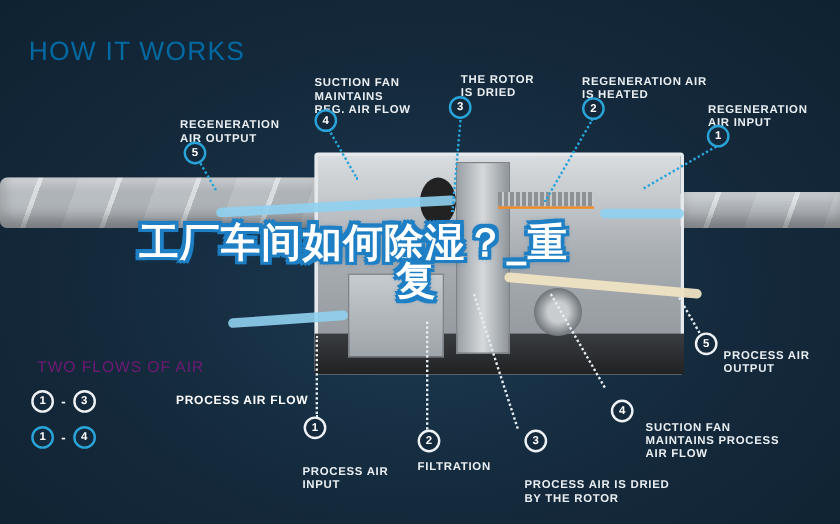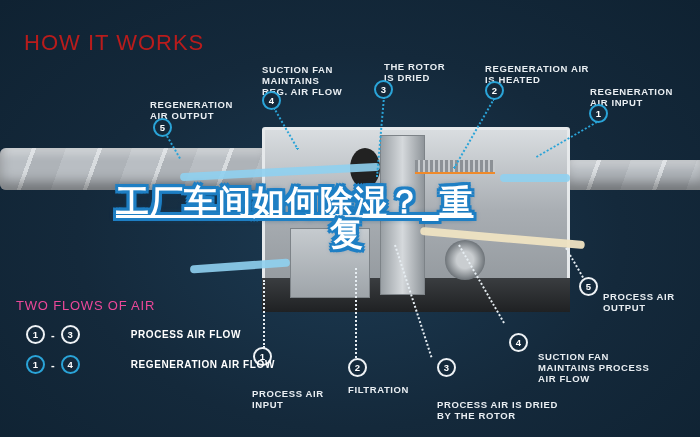--- a/index.html
+++ b/index.html
@@ -6,37 +6,37 @@
   html, body { width: 700px; height: 437px; overflow: hidden; }
   body {
     position: relative;
     background: radial-gradient(ellipse at 50% 55%, #1c3a52 0%, #14293b 55%, #0f2232 100%);
     font-family: "Liberation Sans", "DejaVu Sans", sans-serif;
     color: #ffffff;
   }
   .abs { position: absolute; }
   .title {
     left: 24px; top: 30px;
-    font-size: 22px; letter-spacing: 1px; font-weight: 400; color: #b91c1c;
+    font-size: 22px; letter-spacing: 1px; font-weight: 400; color: #0369a1;
   }
   .lbl {
     font-size: 9.5px; font-weight: 700; letter-spacing: 0.6px; line-height: 11px;
     color: #e9eef2; text-transform: uppercase; white-space: pre-line; margin-top: 10px;
   }
   .num {
     width: 19px; height: 19px; border-radius: 50%;
     border: 2px solid #2aa4d8; background: #14293b;
     font-size: 9.5px; font-weight: 700; color: #fff;
     display: flex; align-items: center; justify-content: center;
   }
   .num.white { border-color: #eef2f5; }
-  .flows-title { left: 16px; top: 298px; font-size: 13px; letter-spacing: 0.8px; color: #ec4899; }
+  .flows-title { left: 31px; top: 298px; font-size: 13px; letter-spacing: 0.8px; color: #701a75; }
   .flow-row { left: 26px; display: flex; align-items: center; gap: 6px; }
   .flow-row .dash { font-size: 11px; font-weight: 700; }
-  .flow-row .txt { font-size: 10px; font-weight: 700; letter-spacing: 0.6px; padding-left: 45px; }
+  .flow-row .txt { margin-left: 16px; font-size: 10px; font-weight: 700; letter-spacing: 0.6px; padding-left: 45px; }
 
   
   .duct {
     border-radius: 6px;
     background: repeating-linear-gradient(110deg, #b9bec3 0 30px, #d8dcdf 30px 34px, #aeb3b8 34px 62px);
     box-shadow: inset 0 -8px 12px rgba(0,0,0,0.35), inset 0 6px 8px rgba(255,255,255,0.35);
   }
   .cabinet {
     left: 262px; top: 127px; width: 308px; height: 185px;
     background: linear-gradient(180deg, #d9dde0 0%, #a9aeb3 45%, #8d9398 100%);
@@ -141,17 +141,16 @@
 <div class="abs flow-row" style="top:325px;">
   <div class="num white">1</div>
   <span class="dash">-</span>
   <div class="num white">3</div>
   <span class="txt">PROCESS AIR FLOW</span>
 </div>
 <div class="abs flow-row" style="top:355px;">
   <div class="num">1</div>
   <span class="dash">-</span>
   <div class="num">4</div>
-  <span class="txt">REGENERATION AIR FLOW</span>
 </div>
 
-<div class="abs overlay" style="left:116px; top:180px;text-decoration:underline;">工厂车间如何除湿？_重</div>
+<div class="abs overlay" style="left:116px; top:180px;">工厂车间如何除湿？_重</div>
 <div class="abs overlay" style="left:330px; top:212px;">复</div>
 
 </body></html>

